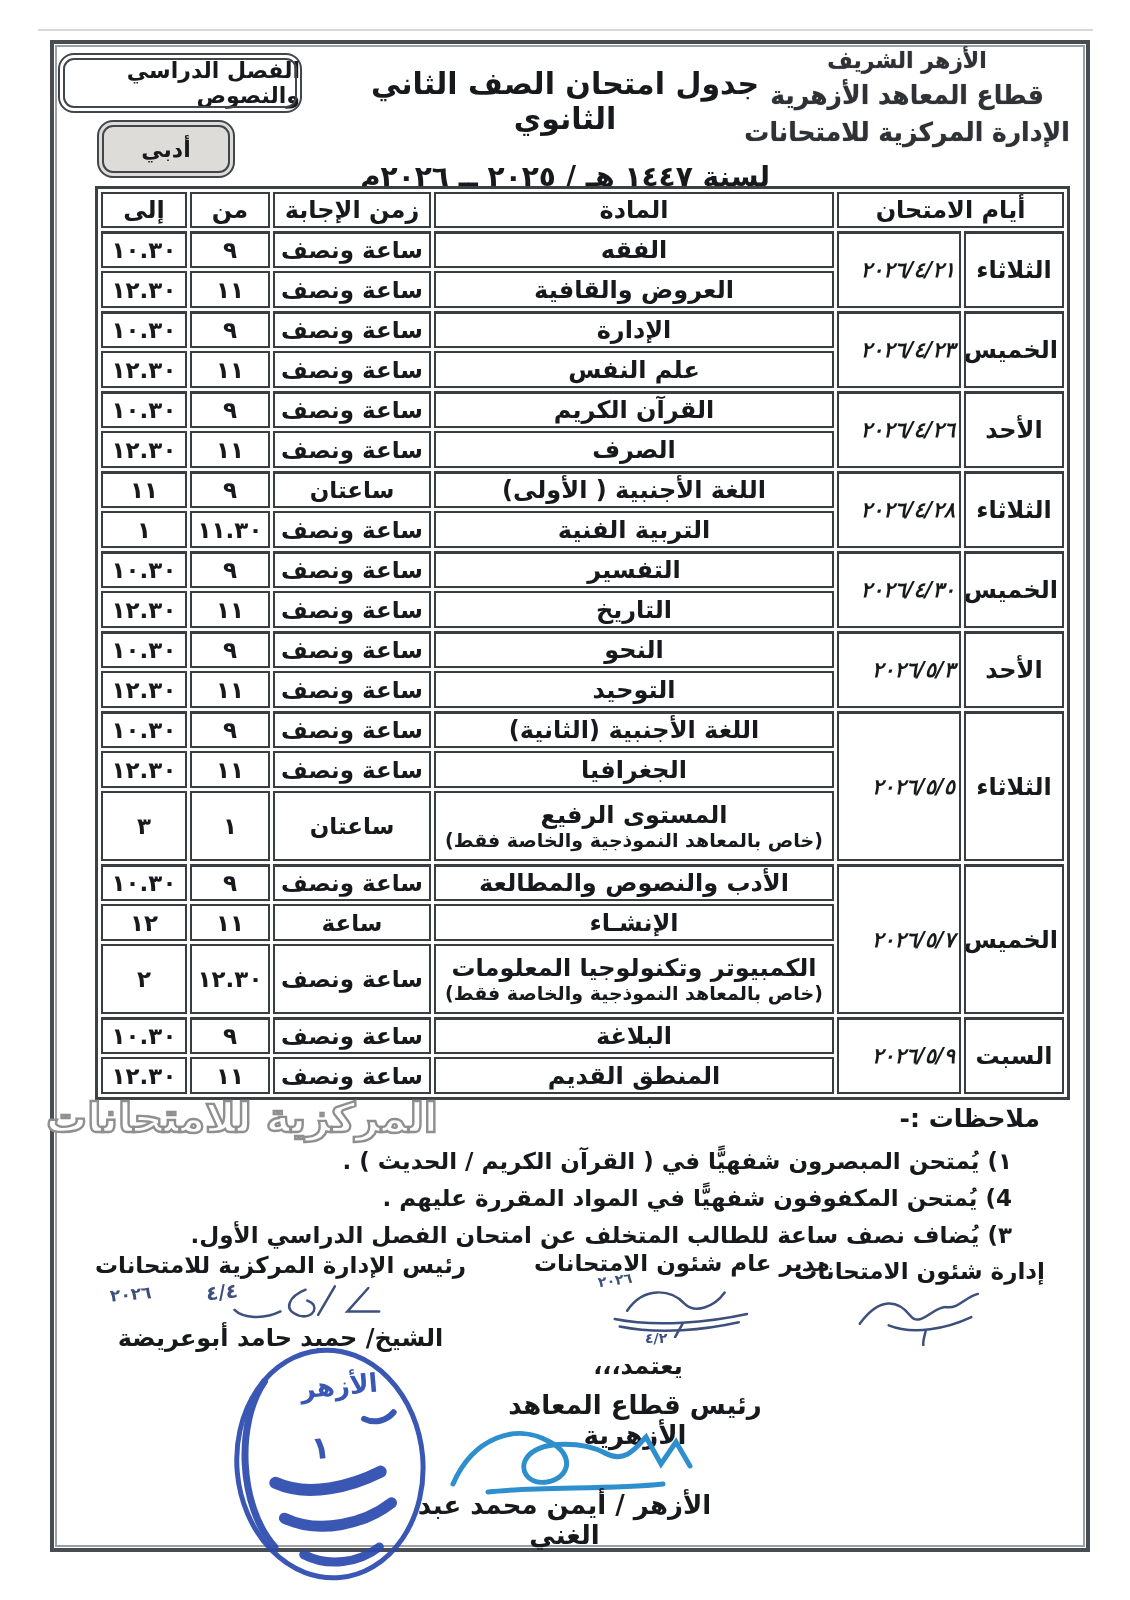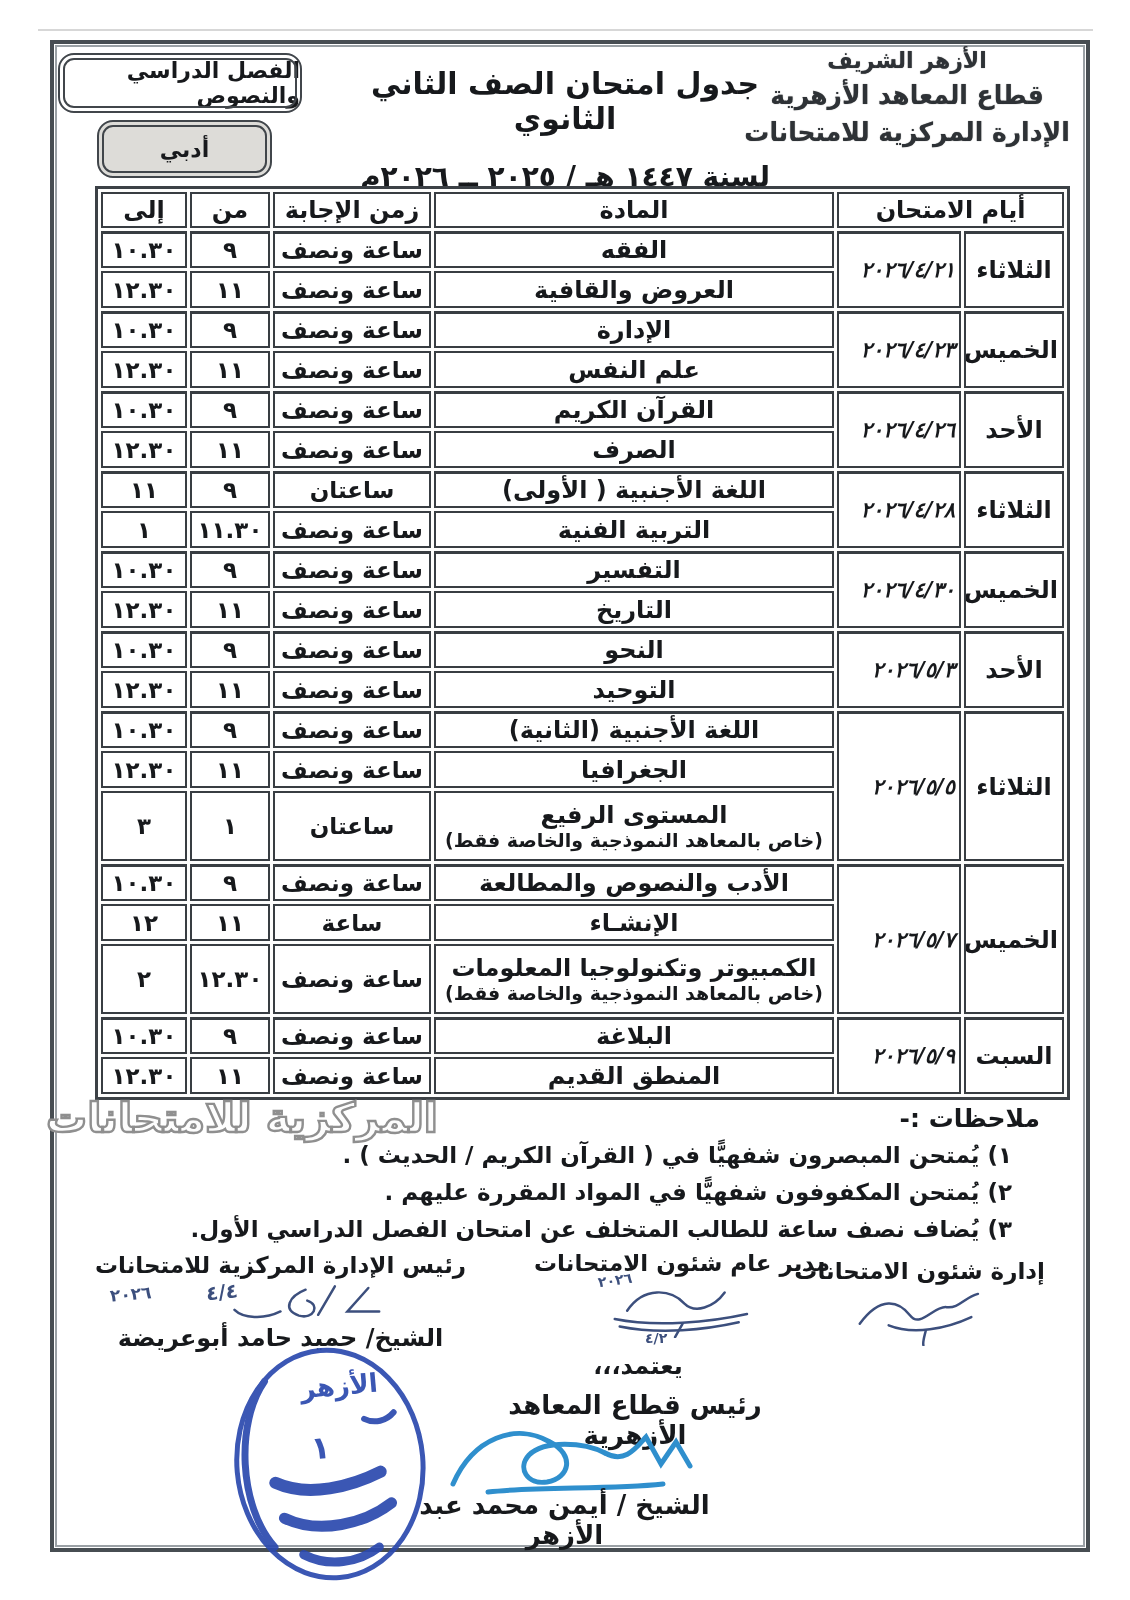--- a/index.html
+++ b/index.html
@@ -28,21 +28,21 @@
   .org-line.l3{font-size:25px;}
   .title-block{position:absolute;top:66px;left:345px;width:440px;text-align:center;font-weight:bold;}
   .title-main{font-size:30px;margin-bottom:24px;}
   .title-year{font-size:28px;letter-spacing:1px;}
   .badge{
     position:absolute;border:2px solid #41464b;border-radius:16px;background:#fff;
     display:flex;align-items:center;justify-content:center;font-weight:bold;font-size:22px;
   }
   .badge::after{content:"";position:absolute;inset:3px;border:2px solid #41464b;border-radius:11px;pointer-events:none;}
   .badge-semester{left:58px;top:53px;width:244px;height:60px;}
-  .badge-track{left:97px;top:120px;width:175px;height:58px;background:var(--badge);}
+  .badge-track{left:97px;top:120px;width:138px;height:58px;background:var(--badge);}
   
   .table-frame{position:absolute;top:186px;right:60px;width:975px;border:3px solid #3c4146;background:#fdfdfc;}
   table{width:100%;border-collapse:separate;border-spacing:3px;table-layout:fixed;}
   col.c-day{width:100px;}col.c-date{width:124px;}col.c-sub{width:400px;}
   col.c-dur{width:158px;}col.c-from{width:80px;}col.c-to{width:86px;}
   th,td{
     border:2px solid #383d42;background:#fff;text-align:center;vertical-align:middle;
     font-weight:bold;color:var(--txt);padding:2px 4px;overflow:hidden;
   }
   th{font-size:24px;height:36px;}
@@ -56,21 +56,21 @@
   
   .watermark{
     position:absolute;top:1094px;left:46px;font-size:41px;font-weight:bold;z-index:3;
     color:#b5b5b5;letter-spacing:1px;white-space:nowrap;
   }
   @supports (-webkit-text-stroke: 1px black){
     .watermark{color:#fdfdfd;-webkit-text-stroke:2.4px var(--wm);}
   }
   
   .notes{position:absolute;top:1104px;right:90px;width:720px;text-align:right;font-weight:bold;}
-  .notes-title{font-size:25px;margin-bottom:4px;}
+  .notes-title{font-size:25px;margin-bottom:10px;}
   .note-item{font-size:23px;line-height:37px;padding-right:28px;white-space:nowrap;}
   
   .sig{position:absolute;text-align:center;font-weight:bold;z-index:2;}
   .sig-label{font-size:23px;white-space:nowrap;}
   .sig-right{top:1250px;right:85px;width:230px;}
   .sig-right .sig-label{text-underline-offset:5px;margin-top:8px;}
   .sig-middle{top:1250px;right:300px;width:290px;}
   .sig-left{top:1252px;left:88px;width:385px;}
   .sig-name{font-size:24px;margin-top:0px;white-space:nowrap;}
   .ink-wrap{position:relative;height:62px;}
@@ -286,21 +286,21 @@
         </tbody>
       </table>
   </div>
 
   <div class="watermark">المركزية للامتحانات</div>
 
   <div class="notes">
     <div class="notes-title">ملاحظات :-</div>
     <div id="notes-list">
         <div class="note-item">١) يُمتحن المبصرون شفهيًّا في ( القرآن الكريم / الحديث ) .</div>
-        <div class="note-item">٢) يُمتحن المكفوفون شفهيًّا في المواد المقررة عليهم .</div>
+        <div class="note-item">4) يُمتحن المكفوفون شفهيًّا في المواد المقررة عليهم .</div>
         <div class="note-item">٣) يُضاف نصف ساعة للطالب المتخلف عن امتحان الفصل الدراسي الأول.</div>
       </div>
   </div>
 
   <div class="sig sig-right">
     <div class="sig-label">إدارة شئون الامتحانات</div>
     <div class="ink-wrap">
       <svg viewBox="0 0 220 75" fill="none" stroke="#3c4f7d" stroke-width="3" stroke-linecap="round">
         <path d="M25,48 C50,14 72,20 86,38 C98,54 115,26 130,28 C145,30 152,16 168,12"></path>
         <path d="M60,50 C90,62 130,54 160,40"></path>
@@ -340,21 +340,21 @@
 
   <div class="approve-word">يعتمد،،،</div>
   <div class="approve-title">رئيس قطاع المعاهد الأزهرية</div>
   <div class="approve-sign">
     <svg viewBox="0 0 295 105" fill="none" stroke="#2f8fcd" stroke-width="5" stroke-linecap="round">
       <path d="M25,80 C45,34 88,18 122,38 C147,51 142,74 119,78 C99,81 89,64 101,51 C116,36 156,38 177,49"></path>
       <path d="M177,49 C197,60 208,44 218,33 L233,60 L248,38 L262,62"></path>
       <path d="M60,88 C110,82 180,86 235,80"></path>
     </svg>
   </div>
-  <div class="approve-name">الشيخ / أيمن محمد عبد الأزهر</div>
+  <div class="approve-name">الأزهر / أيمن محمد عبد الغني</div>
 
   <div class="stamp">
     <svg viewBox="0 0 224 258" fill="none">
       <ellipse cx="112" cy="128" rx="93" ry="114" stroke="#2b49ae" stroke-width="5"></ellipse>
       <path d="M54,40 C22,78 17,162 50,206" stroke="#2b49ae" stroke-width="7" stroke-linecap="round"></path>
       <text x="128" y="60" font-size="26" font-weight="bold" fill="#2b49ae" text-anchor="middle" font-family="DejaVu Sans, sans-serif" id="stamp-top-text">الأزهر</text>
       <text x="104" y="122" font-size="32" font-weight="bold" fill="#2b49ae" text-anchor="middle" font-family="DejaVu Sans, sans-serif" id="stamp-number">١</text>
       <path d="M56,142 C88,160 132,152 162,140" stroke="#2b49ae" stroke-width="12" stroke-linecap="round"></path>
       <path d="M62,178 C96,198 142,190 170,172" stroke="#2b49ae" stroke-width="11" stroke-linecap="round"></path>
       <path d="M78,216 C102,231 132,229 154,215" stroke="#2b49ae" stroke-width="9" stroke-linecap="round"></path>

